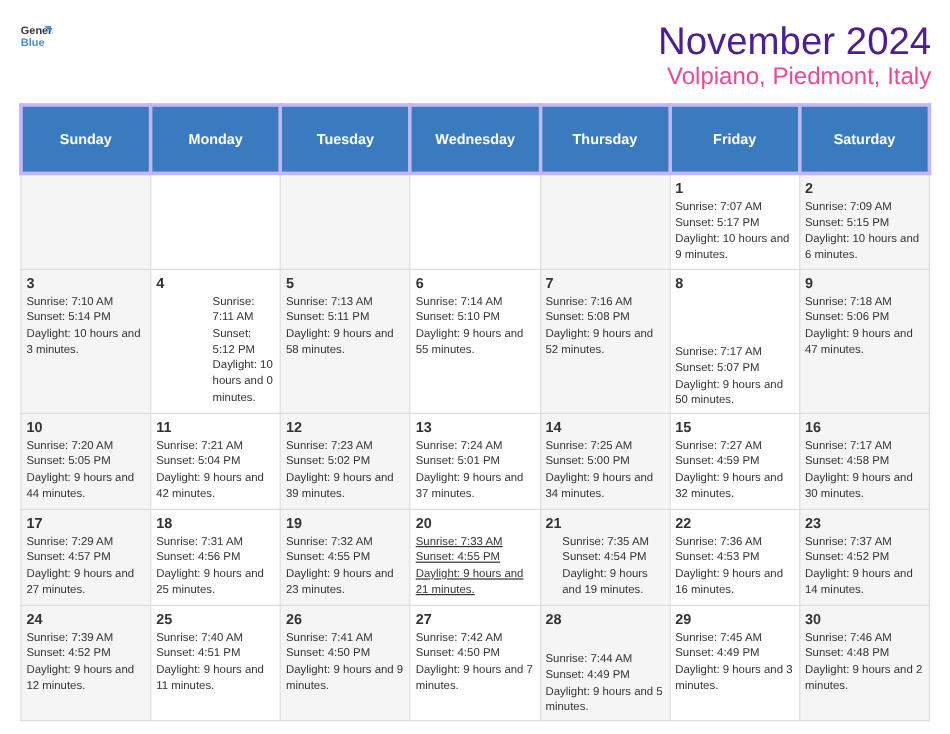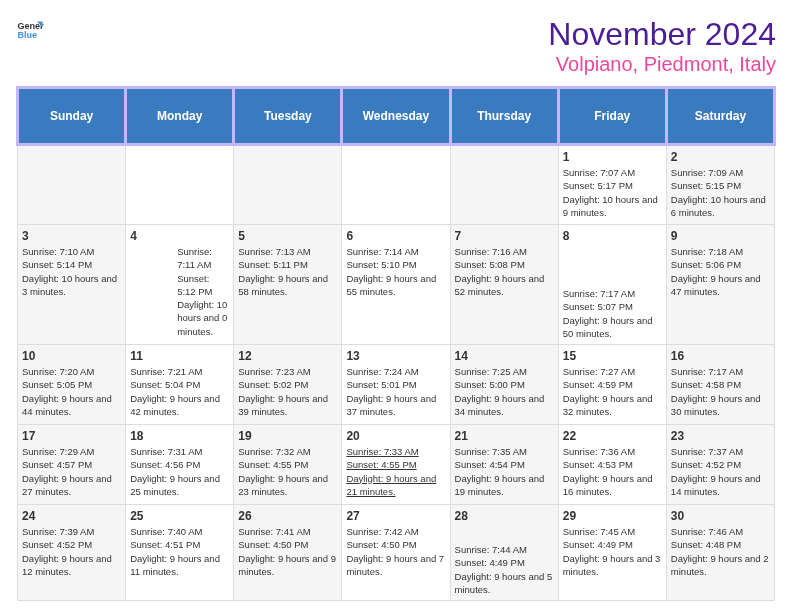--- a/index.html
+++ b/index.html
@@ -238,21 +238,21 @@
 Daylight: 9 hours and 23 minutes.</div>
         </td>
         <td>
           <span class="day-num">20</span>
           <div class="day-info" style="white-space: pre-line; text-decoration: underline;">Sunrise: 7:33 AM
 Sunset: 4:55 PM
 Daylight: 9 hours and 21 minutes.</div>
         </td>
         <td>
           <span class="day-num">21</span>
-          <div class="day-info" style="white-space: pre-line;">Sunrise: 7:35 AM
+          <div class="day-info" style="white-space: pre-line; margin-left: 14px;">Sunrise: 7:35 AM
 Sunset: 4:54 PM
 Daylight: 9 hours and 19 minutes.</div>
         </td>
         <td>
           <span class="day-num">22</span>
           <div class="day-info" style="white-space: pre-line;">Sunrise: 7:36 AM
 Sunset: 4:53 PM
 Daylight: 9 hours and 16 minutes.</div>
         </td>
         <td>

